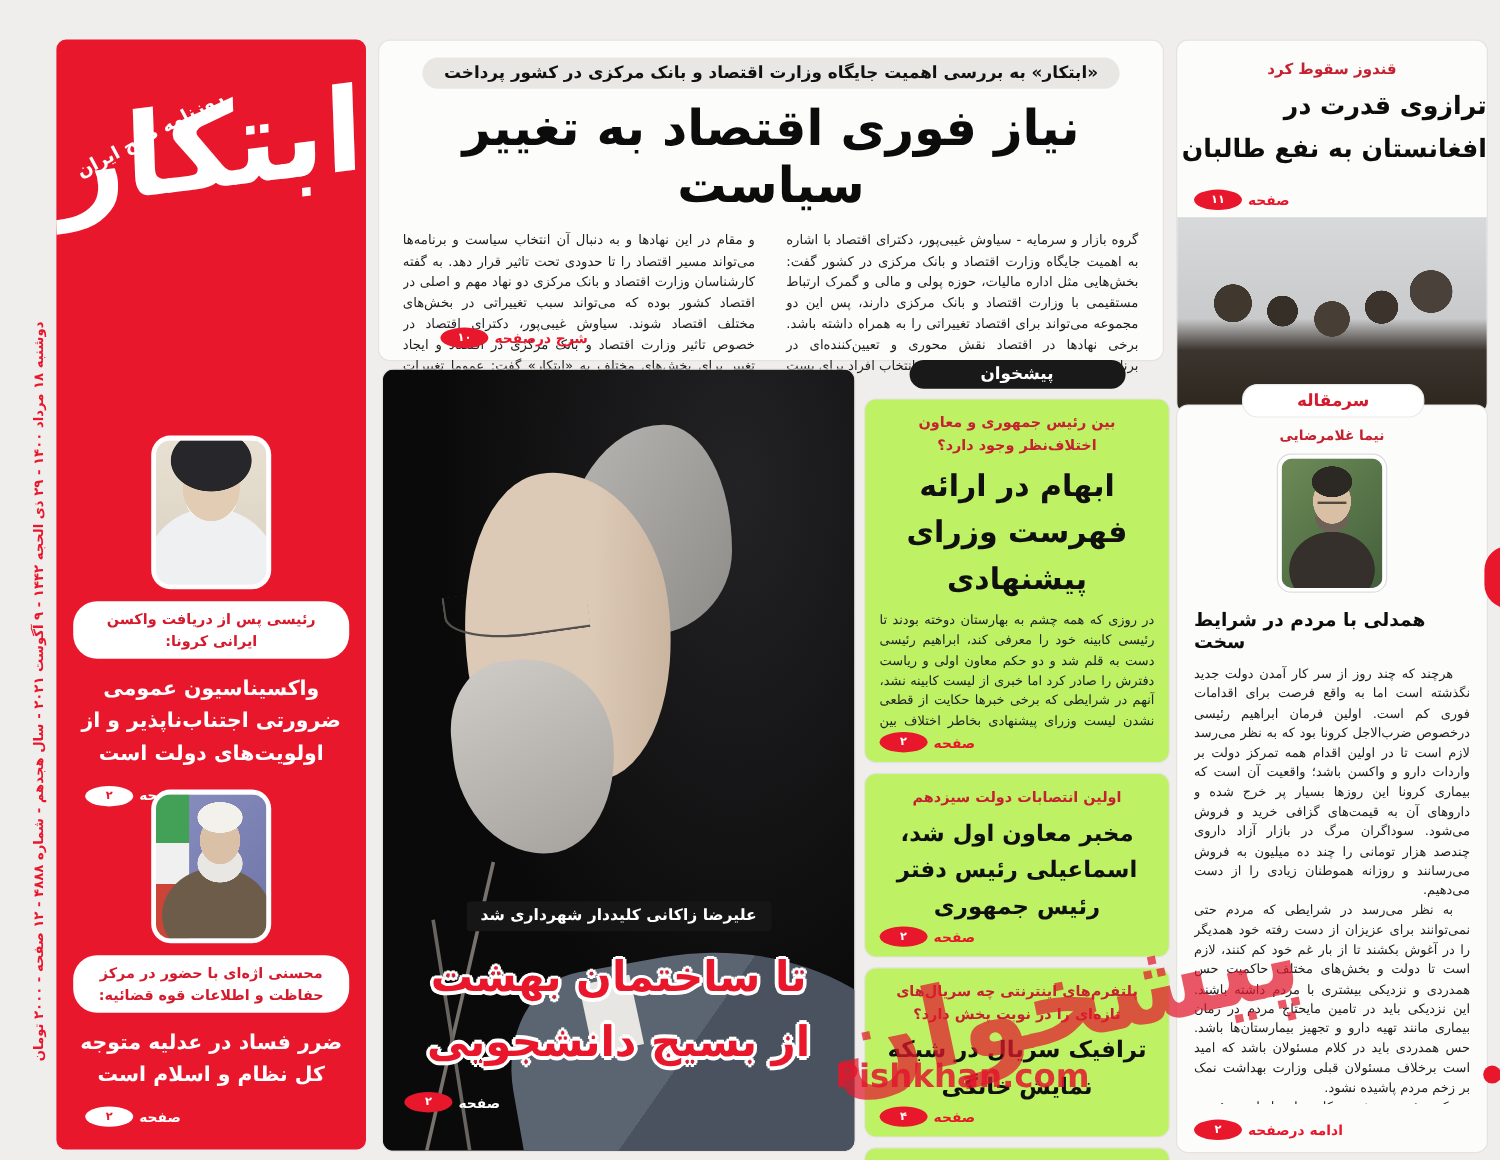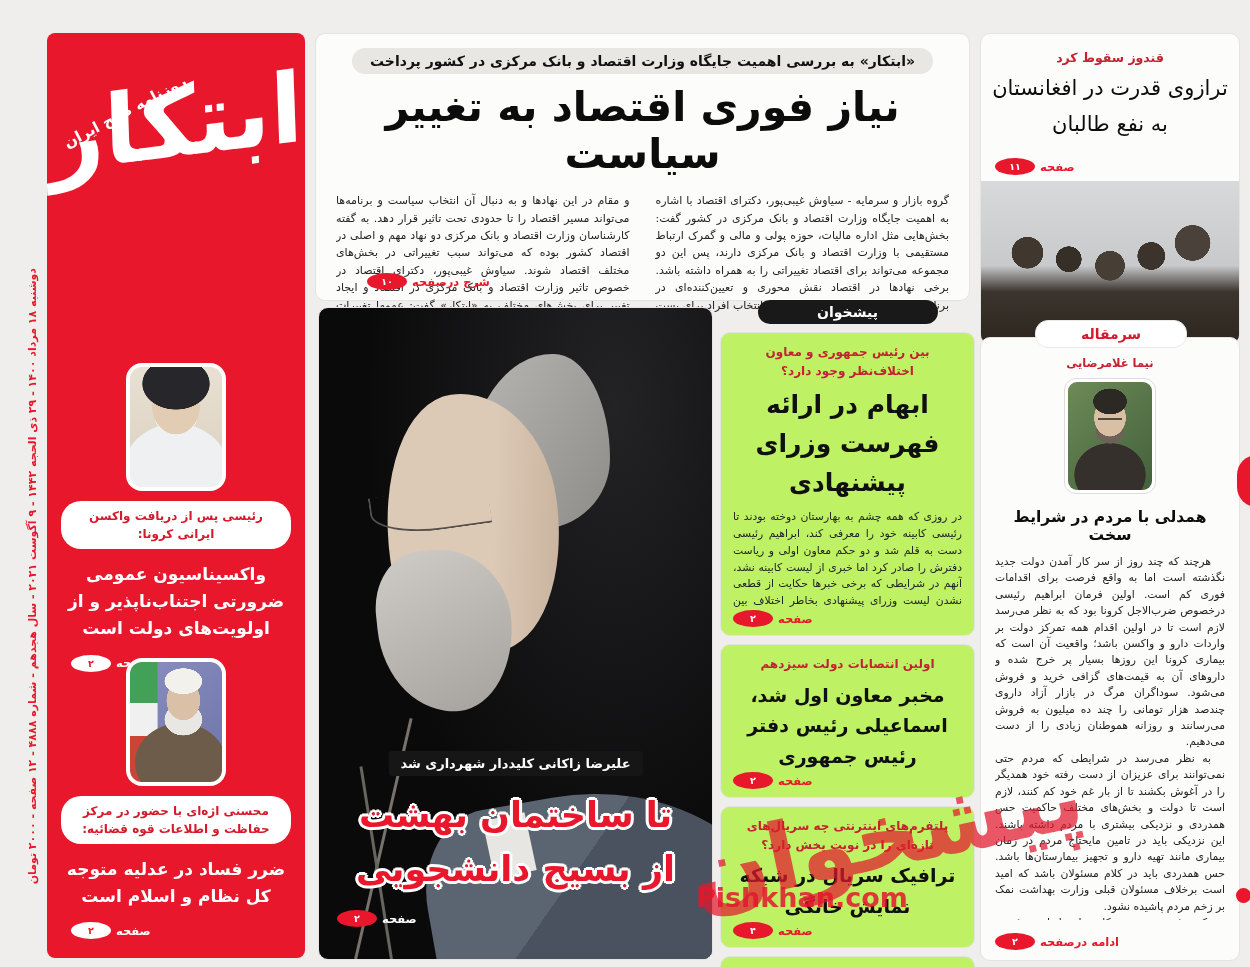--- a/index.html
+++ b/index.html
@@ -152,21 +152,21 @@
   .pk-card-2 .pk-headline,.pk-card-3 .pk-headline,.pk-card-4 .pk-headline{font-size:19px;}
   .pk-body{
     font-size:10.8px;line-height:1.55;text-align:justify;color:#222;
     margin-top:7px;height:100px;overflow:hidden;
   }
   .pk-card .badge-row{position:absolute;left:12px;bottom:8px;}
 
   
   .afghan-card{left:980px;top:33px;width:260px;height:312px;overflow:hidden;}
   .af-kicker{margin-top:16px;text-align:center;color:#c52130;font-size:12.5px;font-weight:bold;}
-  .af-headline{text-align:center;font-size:21px;font-weight:normal;line-height:1.7;margin-top:6px;color:#0d0d0d;}
+  .af-headline{font-size:21px;font-weight:bold;line-height:1.7;margin-top:6px;color:#0d0d0d;}
   .afghan-card .badge-row{position:absolute;left:14px;top:124px;}
   .af-photo{
     position:absolute;bottom:0;left:0;right:0;height:163px;
     background:
       radial-gradient(18px 18px at 82% 38%, #4a423a 98%, transparent),
       radial-gradient(14px 14px at 66% 46%, #3c342c 98%, transparent),
       radial-gradient(15px 15px at 50% 52%, #473f36 98%, transparent),
       radial-gradient(13px 13px at 34% 48%, #362f28 98%, transparent),
       radial-gradient(16px 16px at 18% 44%, #40382f 98%, transparent),
       linear-gradient(180deg, rgba(0,0,0,0) 0 52%, rgba(52,45,38,.95) 68%, #2c261f 100%),
@@ -187,21 +187,21 @@
   .photo-author{
     width:100%;height:100%;border-radius:9px;
     background:
       linear-gradient(#514a42,#514a42) 50% 34%/24px 2px no-repeat,
       radial-gradient(17px 13px at 50% 18%, #2c2824 98%, transparent),
       radial-gradient(16px 19px at 50% 33%, #d9bfa4 98%, transparent),
       radial-gradient(14px 12px at 50% 46%, #6e6258 98%, transparent),
       radial-gradient(36px 32px at 50% 86%, #35302c 98%, transparent),
       linear-gradient(135deg,#6d8a57,#43603c);
   }
-  .ed-headline{text-align:center;font-weight:bold;font-size:15.5px;color:#0d0d0d;margin-top:14px;}
+  .ed-headline{text-align:left;font-weight:bold;font-size:15.5px;color:#0d0d0d;margin-top:14px;}
   .ed-body{
     margin-top:10px;font-size:10.8px;line-height:1.52;text-align:justify;
     color:#222;height:366px;overflow:hidden;
   }
   .ed-body p{margin:0;text-indent:14px;}
   .ed-more{position:absolute;left:14px;bottom:10px;}
 
   
   .wm{position:absolute;left:680px;top:798px;width:330px;height:170px;z-index:40;pointer-events:none;}
   .wm-fa{

